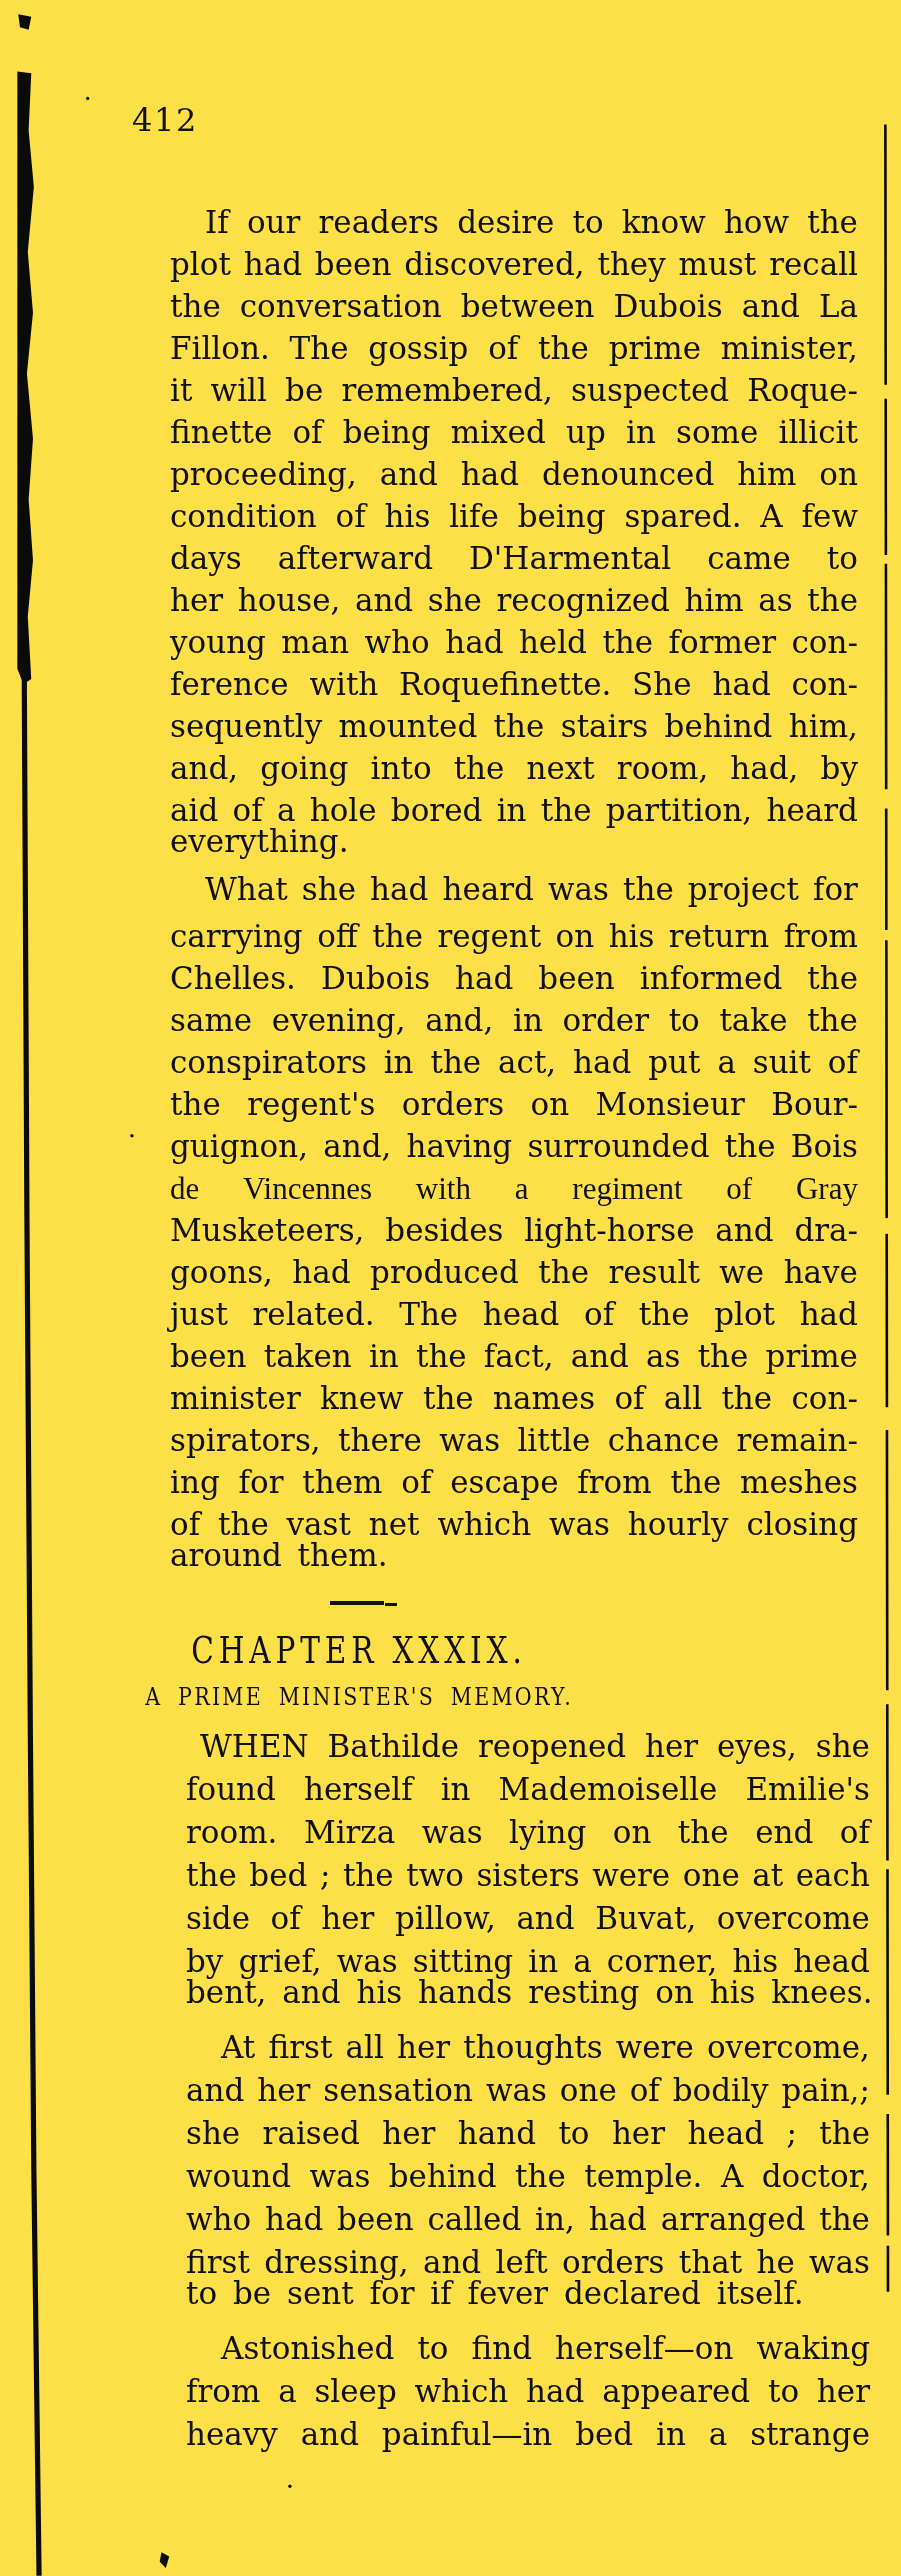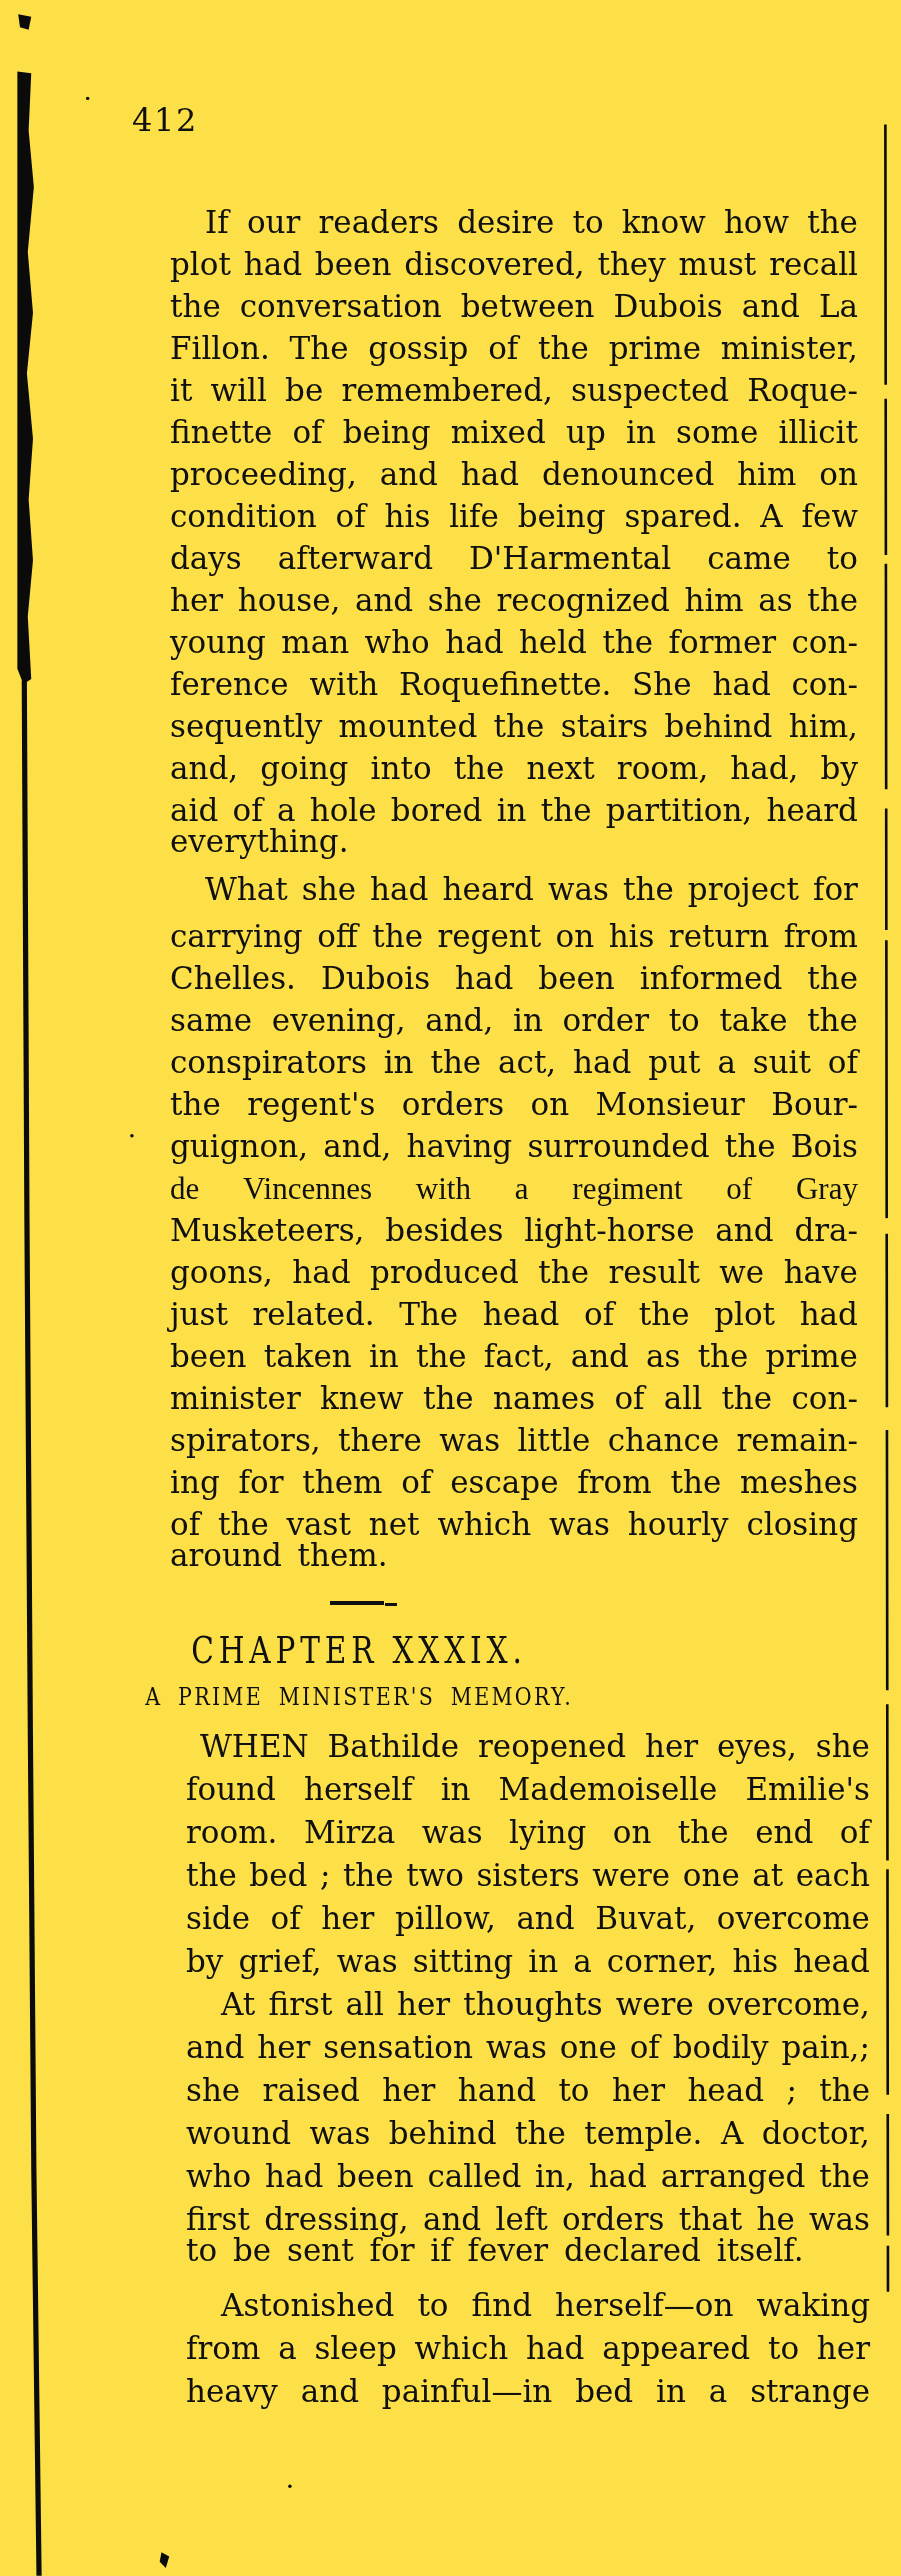--- a/index.html
+++ b/index.html
@@ -400,20 +400,21 @@
         <span>by</span>
         <span>grief,</span>
         <span>was</span>
         <span>sitting</span>
         <span>in</span>
         <span>a</span>
         <span>corner,</span>
         <span>his</span>
         <span>head</span>
       </div>
+      <div class="line endline" style="height: 43px;">bent, and his hands resting on his knees.</div>
       <div class="line ind" style="height: 43px;">
         <span>At</span>
         <span>first</span>
         <span>all</span>
         <span>her</span>
         <span>thoughts</span>
         <span>were</span>
         <span>overcome,</span>
       </div>
       <div class="line" style="height: 43px;">

